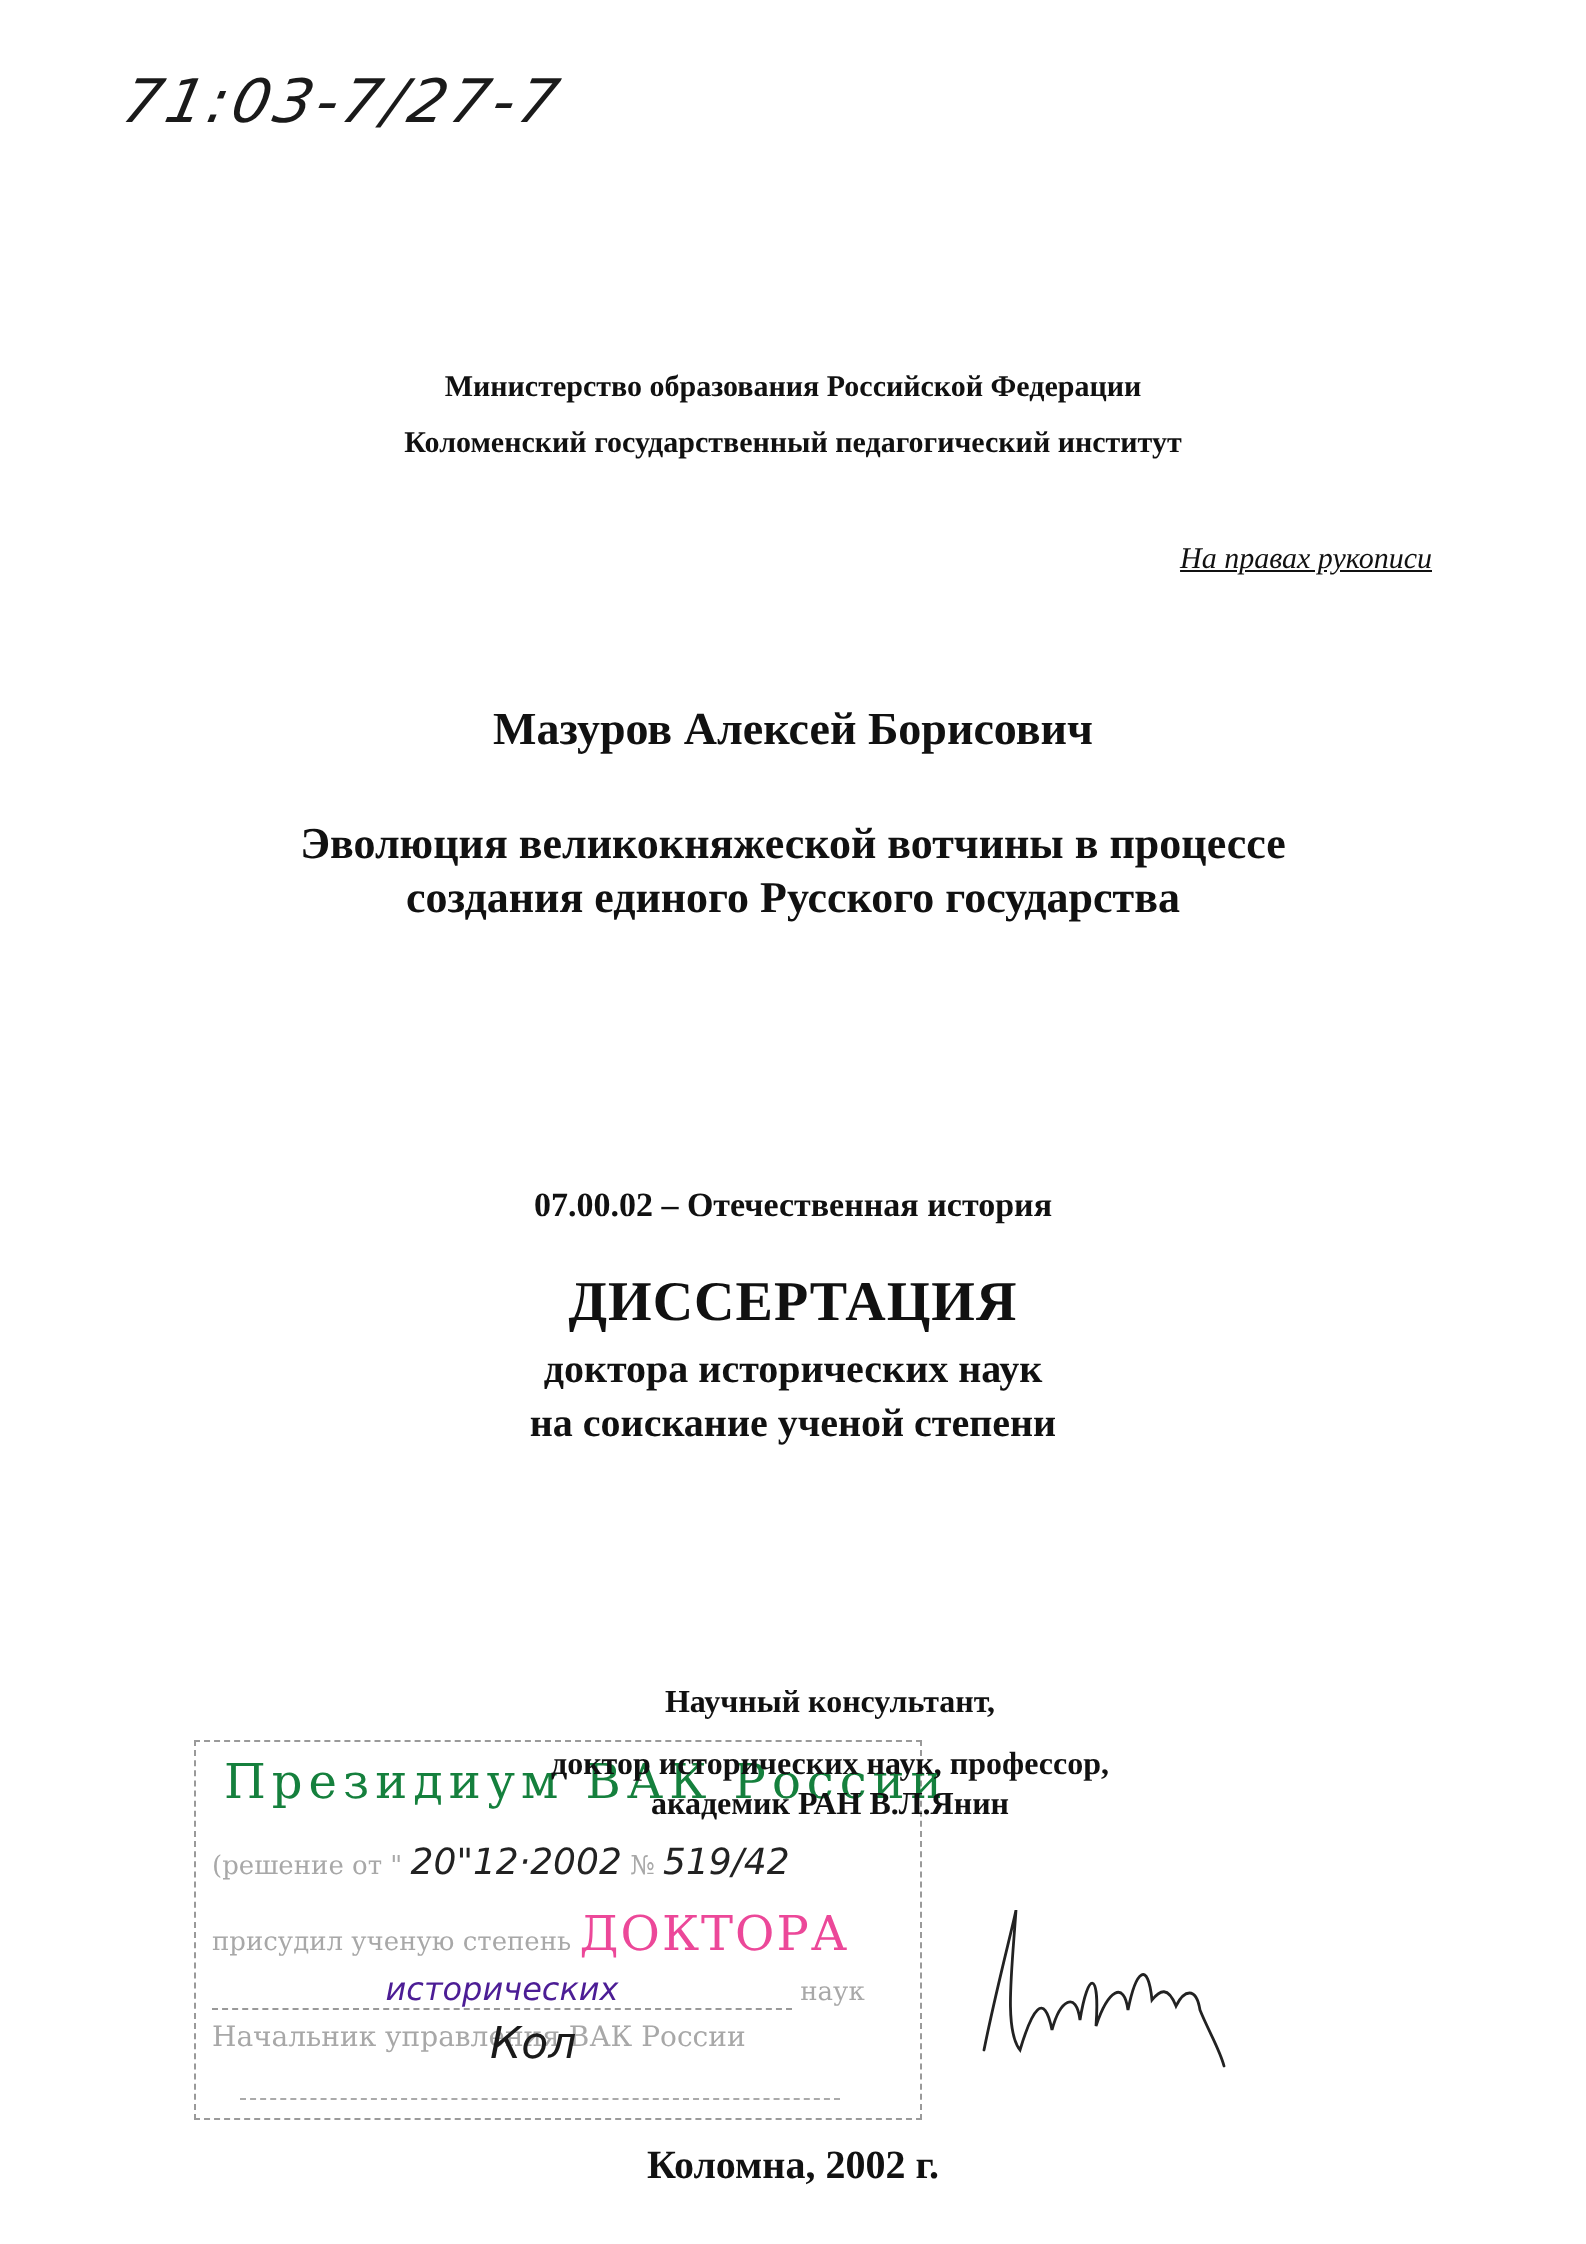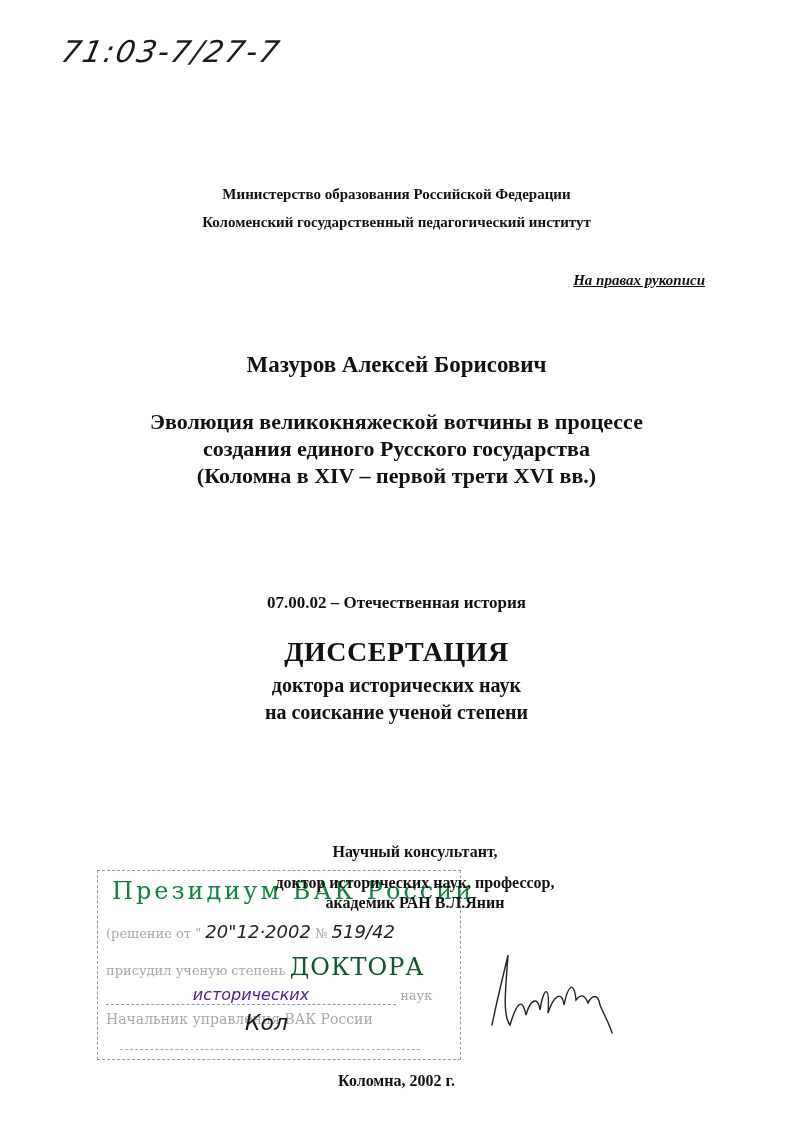--- a/index.html
+++ b/index.html
@@ -35,24 +35,24 @@
       letter-spacing: 2px;
       transform: skewX(-12deg);
     }
     .org-line {
       font-weight: bold;
       font-size: 15px;
       margin-top: 36px;
     }
     .manuscript {
       position: absolute;
-      right: 88px;
+      right: 77px;
       top: 272px;
       font-size: 15px;
-      font-weight: bold;
+      font-weight: normal;
       font-style: italic;
       text-decoration: underline;
     }
     .author {
       top: 352px;
       font-size: 23px;
       font-weight: bold;
     }
     .title-block {
       top: 408px;
@@ -119,21 +119,21 @@
       font-style: italic;
       font-size: 18px;
     }
     .stamp .awarded {
       top: 82px;
       font-size: 13px;
     }
     .stamp .awarded .big {
       font-size: 24px;
       letter-spacing: 1px;
-      color: #14532d;
+      color: #ec4899;
     }
     .stamp .science {
       top: 114px;
       width: 350px;
       font-size: 13px;
     }
     .stamp .science .fill {
       display: inline-block;
       width: 290px;
       border-bottom: 1px dashed #999;
@@ -160,42 +160,41 @@
       top: 1010px;
       font-size: 22px;
     }
     .signature {
       position: absolute;
       left: 488px;
       top: 955px;
     }
     .place-year {
       top: 1072px;
-      font-size: 16px;
+      font-size: 20px;
       font-weight: bold;
     }
   </style>
 </head>
 <body>
 
 <div>
 
   <div class="abs hand catalog-number">71:03-7/27-7</div>
 
   <div class="center org-line" style="top:150px;">Министерство образования Российской Федерации</div>
   <div class="center org-line" style="top:178px;">Коломенский государственный педагогический институт</div>
 
   <div class="manuscript">На правах рукописи</div>
 
   <div class="center author">Мазуров Алексей Борисович</div>
 
   <div class="center title-block">
     <div>Эволюция великокняжеской вотчины в процессе</div>
     <div>создания единого Русского государства</div>
-    <div>(Коломна в XIV – первой трети XVI вв.)</div>
   </div>
 
   <div class="center specialty">07.00.02 – Отечественная история</div>
 
   <div class="center diss-head">ДИССЕРТАЦИЯ</div>
   <div class="center diss-sub">
     <div>доктора исторических наук</div>
     <div>на соискание ученой степени</div>
   </div>
 

